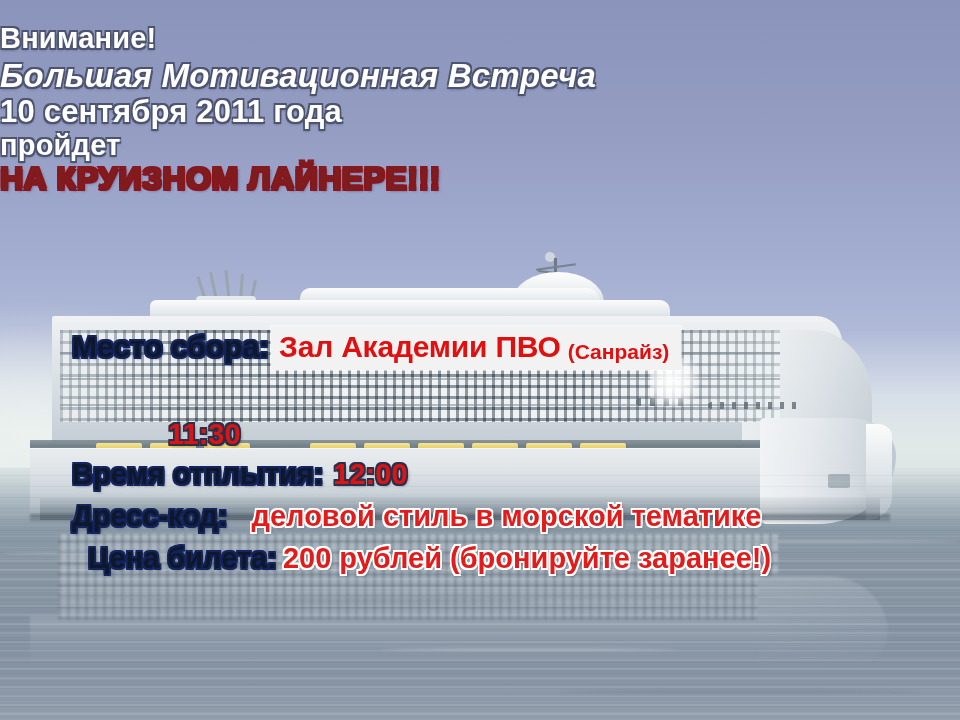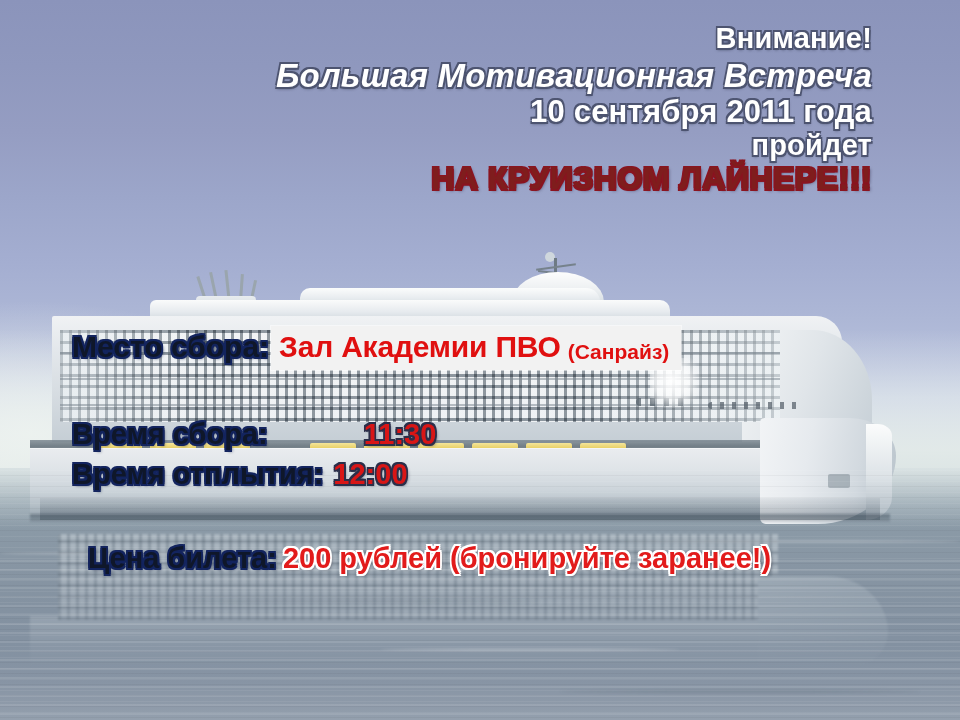--- a/index.html
+++ b/index.html
@@ -252,22 +252,22 @@
   }
   .refl-wash{
     position:absolute;left:0;top:560px;width:960px;height:160px;
     background:repeating-linear-gradient(180deg,
       rgba(255,255,255,.10) 0px,rgba(255,255,255,.10) 2px,
       rgba(0,0,0,0) 2px,rgba(0,0,0,0) 9px);
   }
 
   
   .header{
-    position:absolute;left:8px;top:24px;width:864px;
-    text-align:right;line-height:1.02;
+    position:absolute;left:0;top:24px;width:864px;
+    text-align:left;line-height:1.02;
   }
   .hline{
     display:block;color:#ffffff;font-weight:bold;letter-spacing:.2px;
     text-shadow:
       -1.6px -1.6px 0 #4d5470, 1.6px -1.6px 0 #4d5470,
       -1.6px  1.6px 0 #4d5470, 1.6px  1.6px 0 #4d5470,
       0 2px 3px rgba(30,36,56,.55);
   }
   .h1{font-size:29px;padding-bottom:5px;}
   .h2{font-size:33px;font-style:italic;padding-bottom:4px;}
@@ -436,29 +436,32 @@
 
     <div class="row" id="row-place">
       <span class="lbl">Место сбора:</span>
       <span class="place-box">
         <span class="place-main">Зал Академии ПВО</span>
         <span class="place-sub">(Санрайз)</span>
       </span>
     </div>
 
     <div class="row" id="row-meet">
-      <span class="lbl">Время сбора:</span>
       <span class="val-red-dark">11:30</span>
     </div>
 
     <div class="row" id="row-depart">
       <span class="lbl">Время отплытия:</span>
       <span class="val-red-dark">12:00</span>
     </div>
 
+    <div class="row" id="row-dress">
+      <span class="lbl">Дресс-код:</span>
+      <span class="val-red">деловой стиль в морской тематике</span>
+    </div>
 
     <div class="row" id="row-price">
       <span class="lbl">Цена билета:</span>
       <span class="val-red">200 рублей (бронируйте заранее!)</span>
     </div>
 
   </div>
 </div>
 
 </body></html>

